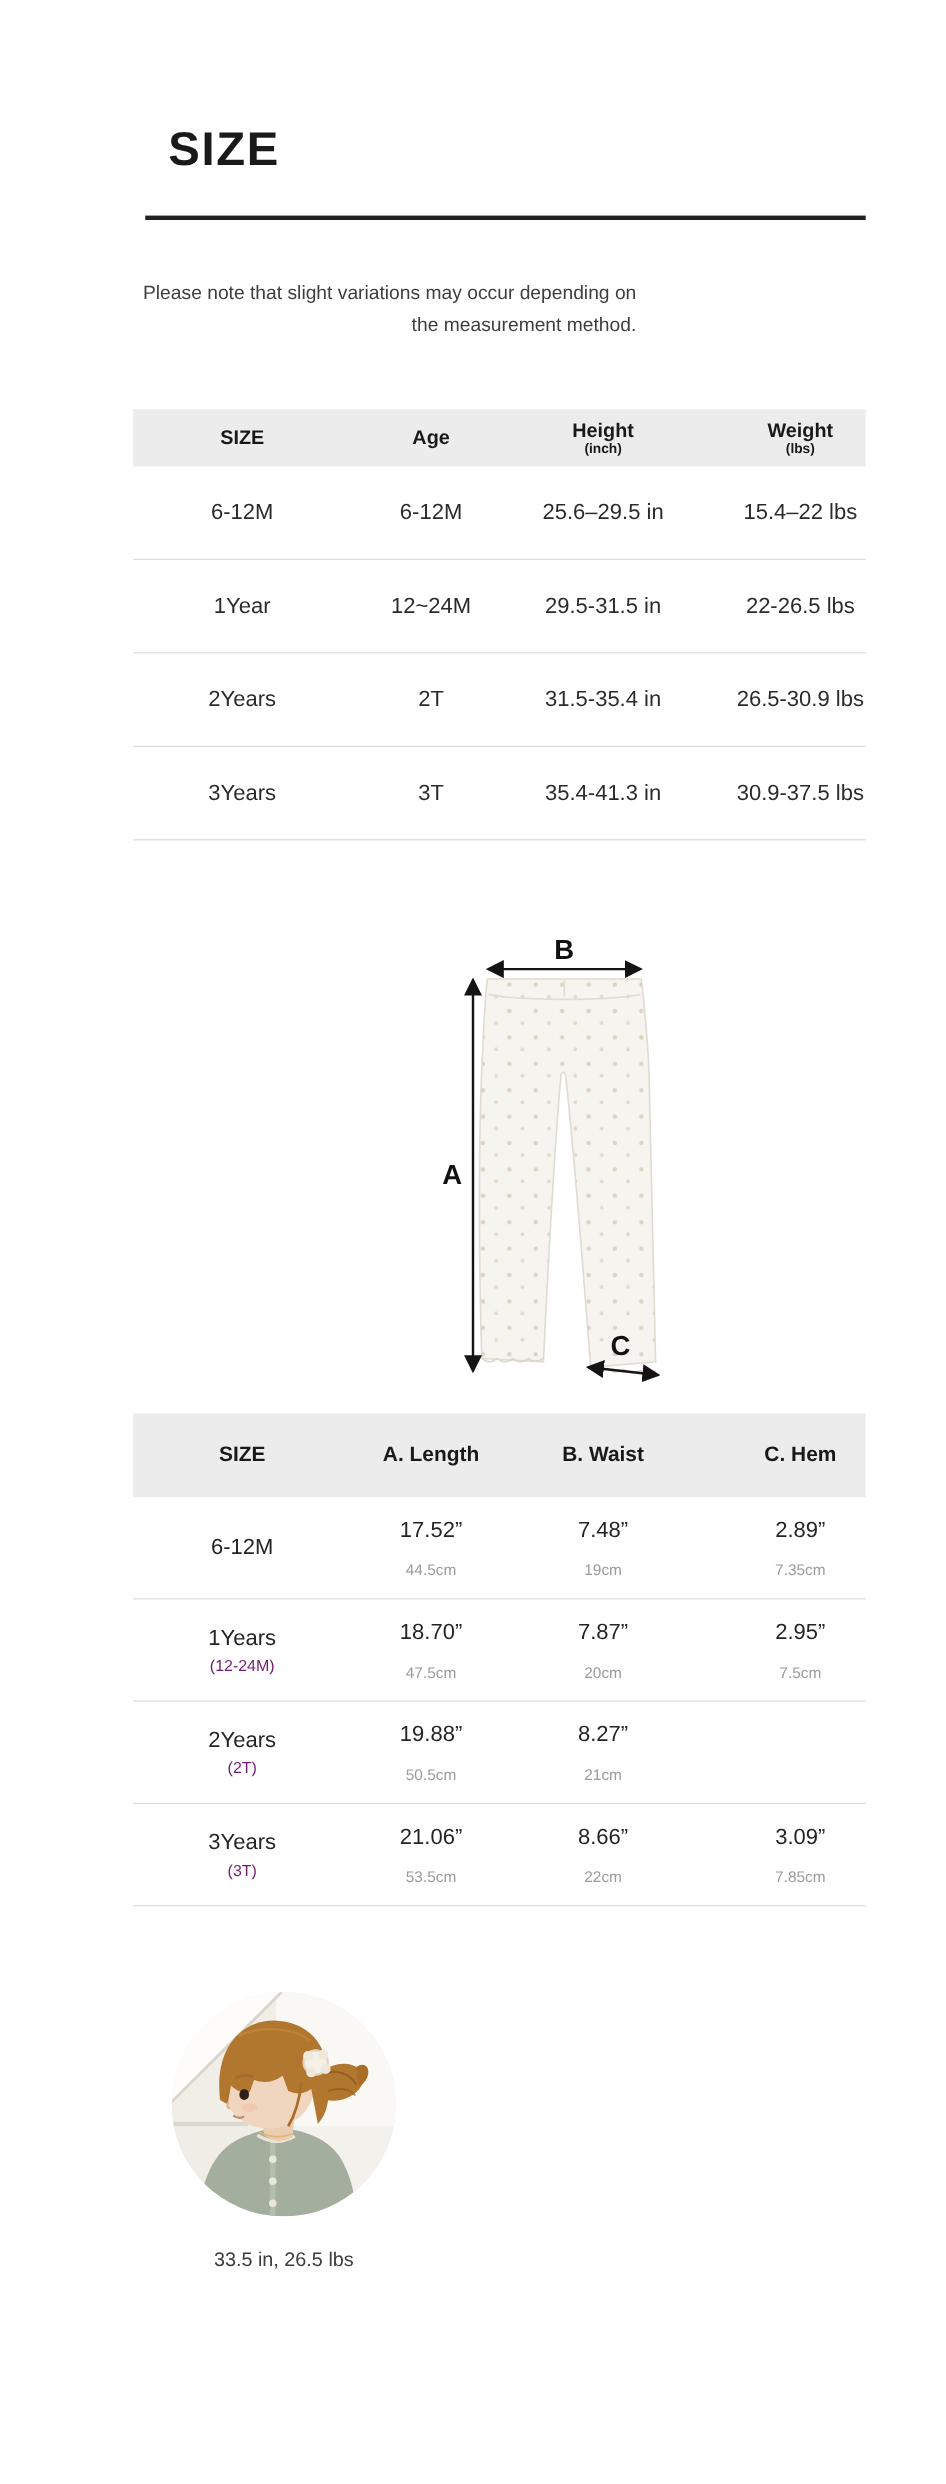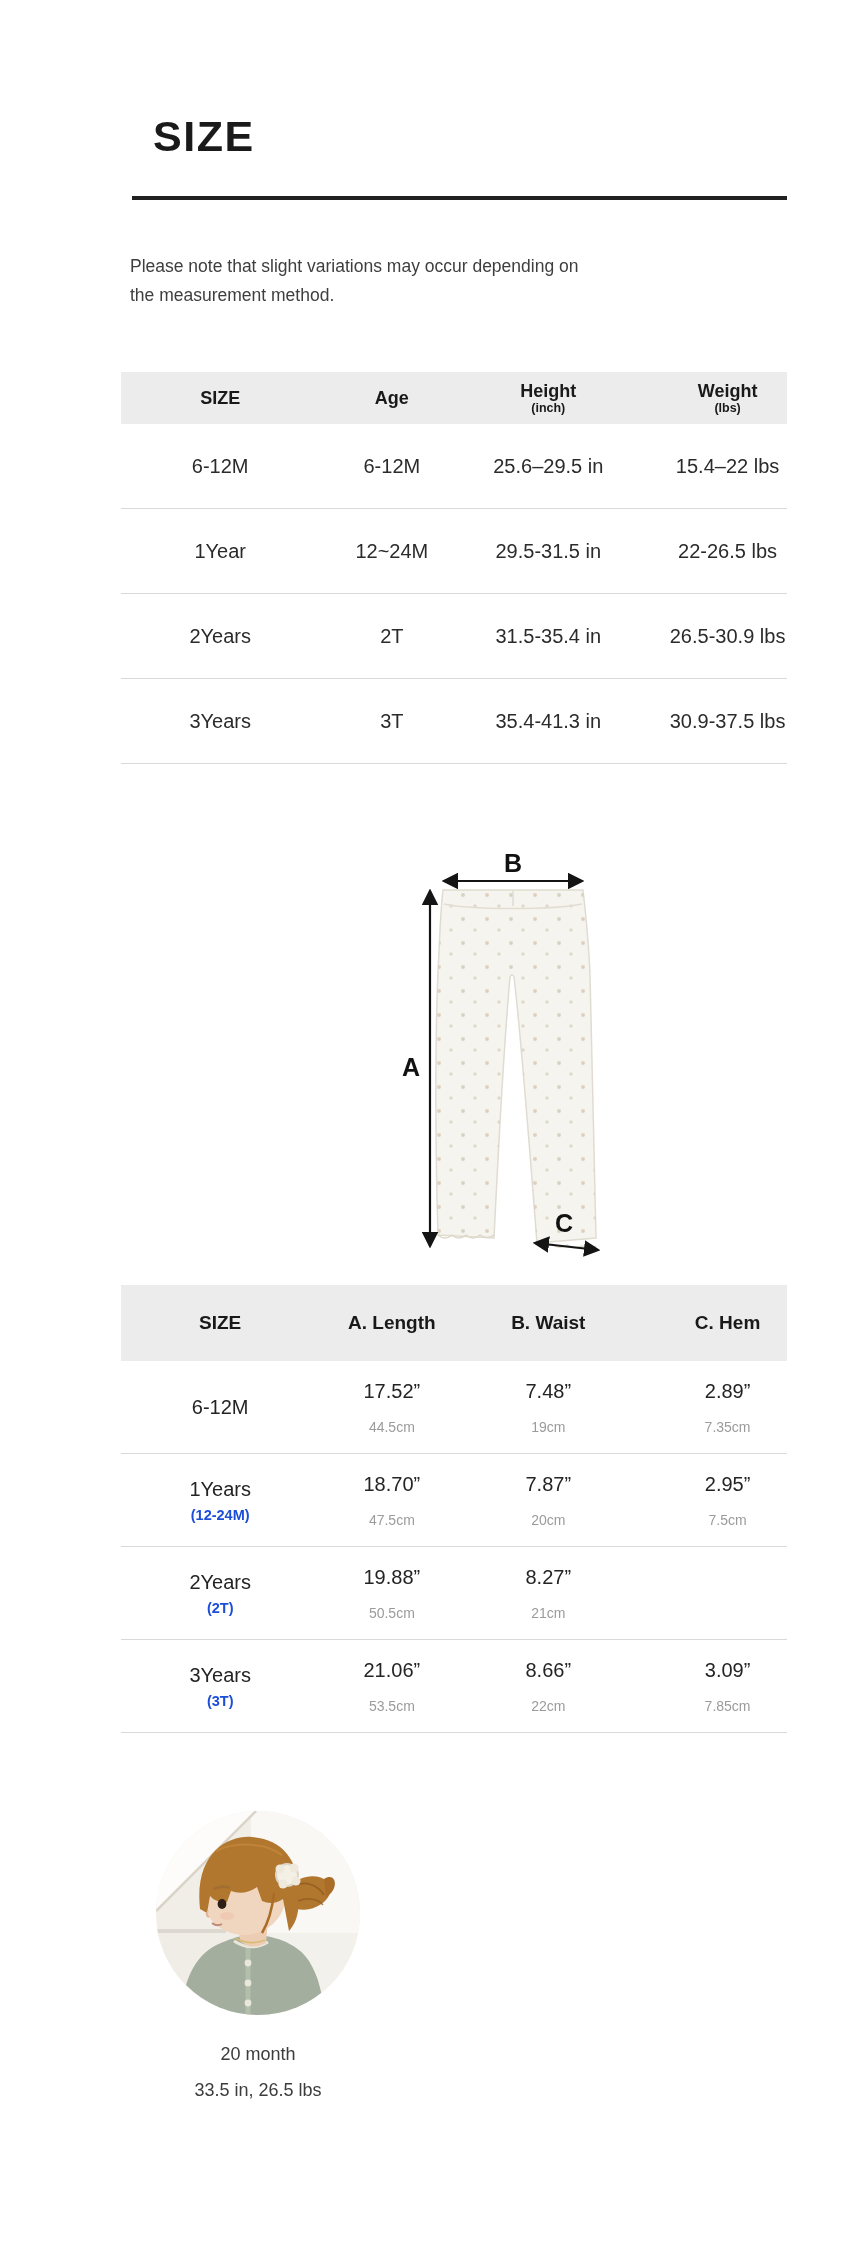--- a/index.html
+++ b/index.html
@@ -8,40 +8,40 @@
     background:#ffffff;overflow:hidden;
     font-family:"Liberation Sans",sans-serif;color:#2c2c2c;
   }
   .page-title{
     position:absolute;left:80px;top:112px;
     font-size:43px;font-weight:700;letter-spacing:1.5px;color:#1a1a1a;
   }
   .title-rule{position:absolute;left:59px;top:196px;width:763px;height:4px;background:#212121;}
   .note{
     position:absolute;left:57px;top:252px;
-    font-size:17.5px;line-height:28.5px;color:#3e3e3e;
+    font-size:17.5px;line-height:28.5px;color:#3e3e3e;text-align:right;
   }
   .table{position:absolute;left:48px;width:763px;}
   #size-table{top:372px;}
   #measure-table{top:1285px;}
   .thead,.trow{
     display:grid;grid-template-columns:26% 19% 22% 25% 8%;
     align-items:center;text-align:center;
   }
   .thead{background:#ececec;}
   #size-table .thead{height:52px;}
   #measure-table .thead{height:76px;}
   .th{font-weight:700;color:#191919;font-size:18px;line-height:1.12;}
   #measure-table .th{font-size:19px;}
   .th .unit{font-size:12.5px;font-weight:600;display:block;}
   .trow{border-bottom:1px solid #d9d9d9;text-align:center;}
   #size-table .trow{height:84px;font-size:20px;color:#2b2b2b;}
   #measure-table .trow{height:92px;}
   .size-main{font-size:20px;color:#242424;}
-  .size-sub{font-size:14.5px;color:#1d4ed8;margin-top:6px;font-weight:bold;}
+  .size-sub{font-size:14.5px;color:#701a75;margin-top:6px;}
   .size-sub:empty{display:none;}
   .val-in{font-size:20px;color:#242424;}
   .val-cm{font-size:14px;color:#9b9b9b;margin-top:16px;}
   #legging-diagram{position:absolute;left:318px;top:845px;width:224px;height:415px;}
   #fitting-photo{
     position:absolute;left:83px;top:1811px;width:204px;height:204px;
     border-radius:50%;overflow:hidden;
   }
   .fitting-caption{
     position:absolute;left:60px;top:2036px;width:250px;
@@ -284,17 +284,16 @@
 
       <path d="M 58 78 q 8 -4 16 -1" stroke="#9c6a33" stroke-width="2.4" fill="none" opacity="0.8"></path>
       <ellipse cx="66" cy="93" rx="4.4" ry="5" fill="#2e2017"></ellipse>
       <path d="M 52 100 q -3 4 1 6" stroke="#dfb598" stroke-width="2" fill="none"></path>
       <path d="M 56 112 q 5 4 10 1" stroke="#c08a76" stroke-width="2" fill="none"></path>
       <ellipse cx="71" cy="105" rx="7" ry="4" fill="#eec0a8" opacity="0.55"></ellipse>
     </svg>
   </div>
 
   <div class="fitting-caption">
-    <div>20 month</div>
     <div>33.5 in, 26.5 lbs</div>
   </div>
 
 </div>
 
 </body></html>

